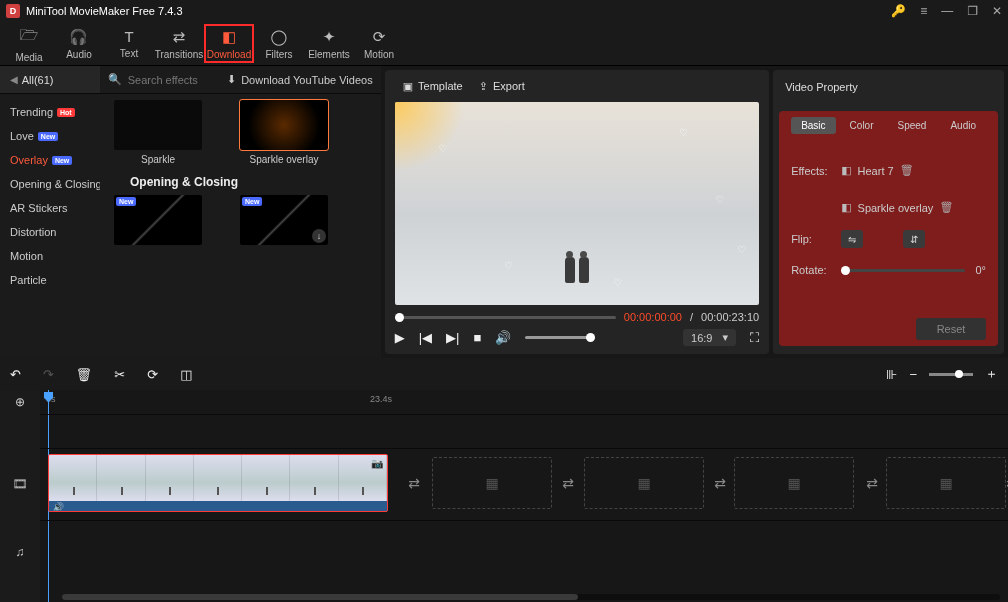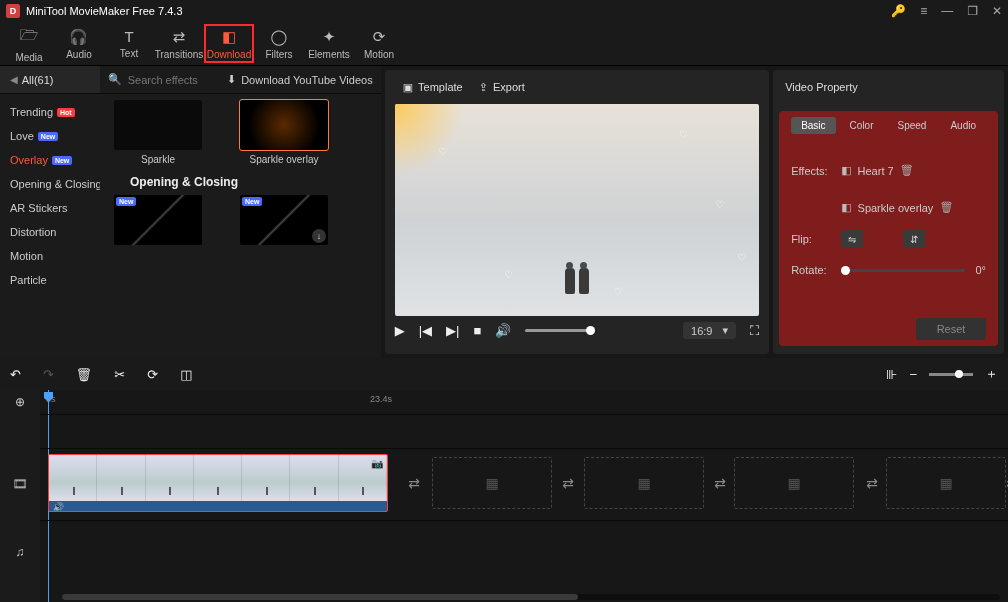--- a/index.html
+++ b/index.html
@@ -266,20 +266,28 @@
     </div>
     <div class="preview">
       <div class="people"><span class="p1"></span><span class="p2"></span></div>
       <span class="heart" style="left:12%;top:20%">♡</span>
       <span class="heart" style="left:78%;top:12%">♡</span>
       <span class="heart" style="left:88%;top:45%">♡</span>
       <span class="heart" style="left:30%;top:78%">♡</span>
       <span class="heart" style="left:60%;top:86%">♡</span>
       <span class="heart" style="left:94%;top:70%">♡</span>
     </div>
+    <div class="seek-row">
+      <div class="seek">
+          <div class="knob"></div>
+        </div>
+      <span class="time-cur">00:00:00:00</span>
+      <span>/</span>
+      <span class="time-dur">00:00:23:10</span>
+    </div>
     <div class="pctrl">
       <span class="pc">▶</span>
       <span class="pc">|◀</span>
       <span class="pc">▶|</span>
       <span class="pc">■</span>
       <span class="pc">🔊</span>
       <div class="vol">
           <div class="knob"></div>
         </div>
       <div class="spacer"></div>

